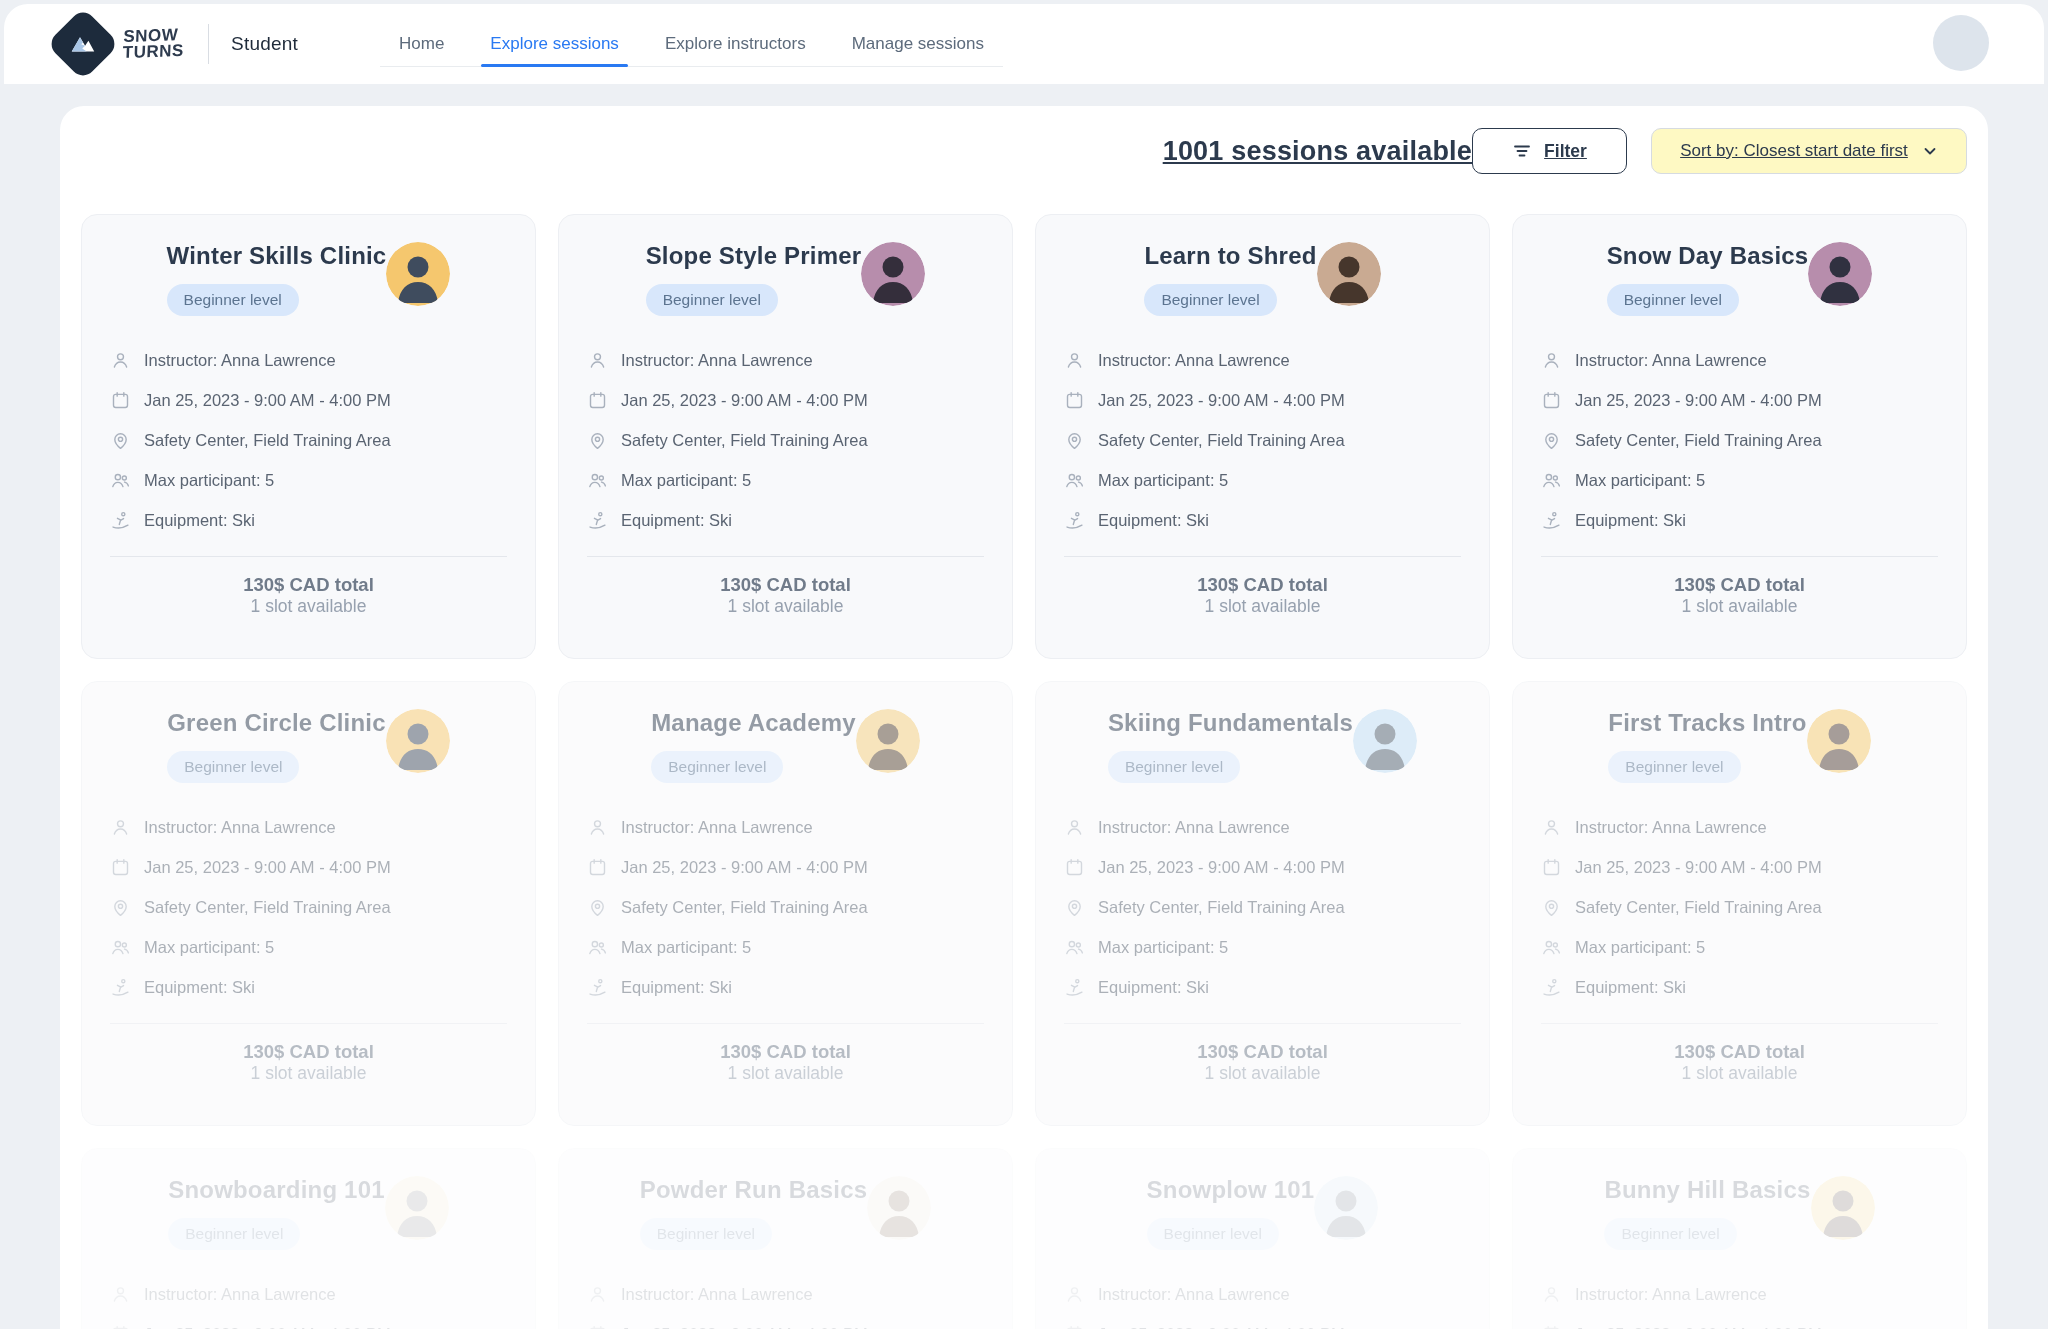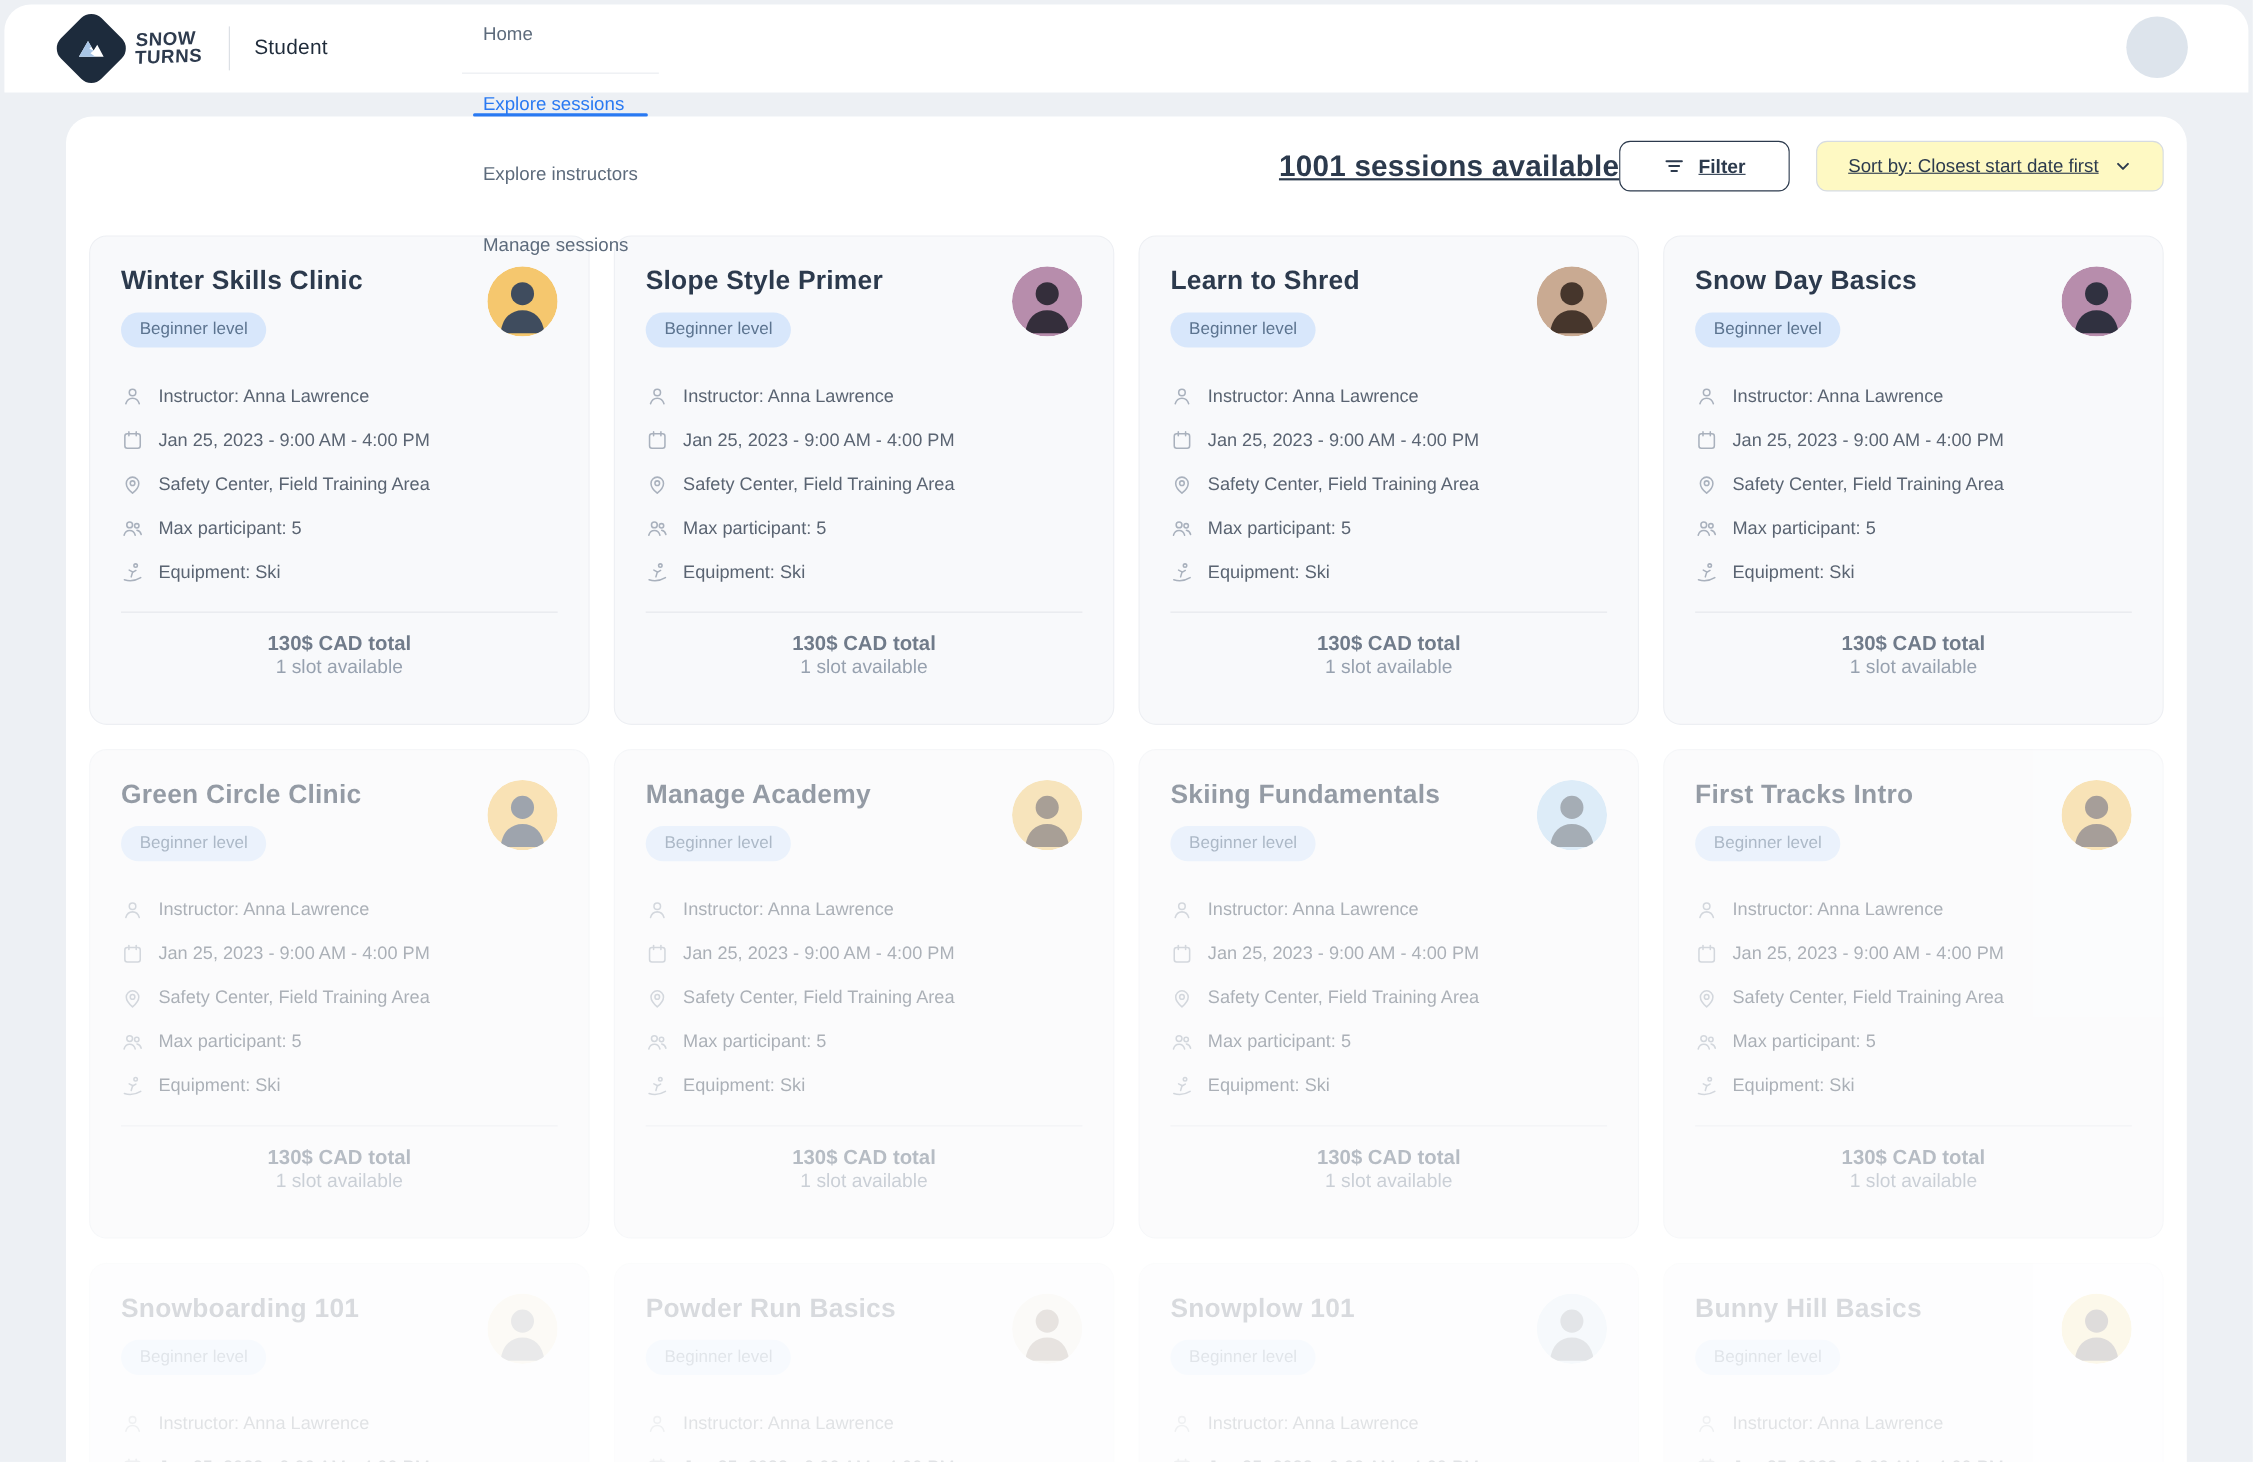--- a/index.html
+++ b/index.html
@@ -35,26 +35,25 @@
   .brand-text {
     font-weight:800; font-size:17px; line-height:.95;
     letter-spacing:.5px; color:#2e3b4e;
     transform:rotate(-2deg) skewX(-4deg);
   }
   .header-divider { width:1px; height:40px; background:#d9dde3; margin:0 22px 0 24px; }
   .role-label { font-size:19px; color:#1f2b3a; letter-spacing:.2px; }
 
   .nav {
     position:absolute;
-    left:416px; top:17px;
+    left:376px; top:17px;
     height:46px;
-    display:flex; gap:44px;
+    display:flex; gap:28px;
     border-bottom:1px solid #e9ecef;
     padding:0 10px;
-    flex-direction:column;
   }
   .nav a {
     position:relative;
     display:flex; align-items:center;
     height:100%;
     padding:0 9px;
     font-size:17px;
     color:#5d6b7c;
     text-decoration:none;
     cursor:pointer;
@@ -117,21 +116,21 @@
     height:445px;
     background:#f8f9fb;
     border:1px solid #edeff3;
     border-radius:16px;
     padding:27px 28px;
     cursor:pointer;
   }
   .card.fade-mid { opacity:.5; }
   .card.fade-low { opacity:.18; }
 
-  .card-head { display:flex; justify-content:space-between; align-items:flex-start; }
+  .card-head { display:flex; justify-content:center; align-items:flex-start; }
   .card-title { font-size:24px; font-weight:600; color:#2c3a4d; letter-spacing:.2px; }
   .badge {
     display:inline-block;
     margin-top:14px;
     padding:7px 17px;
     background:#d8e7fb;
     border-radius:999px;
     font-size:15.5px;
     color:#5c7490;
   }

